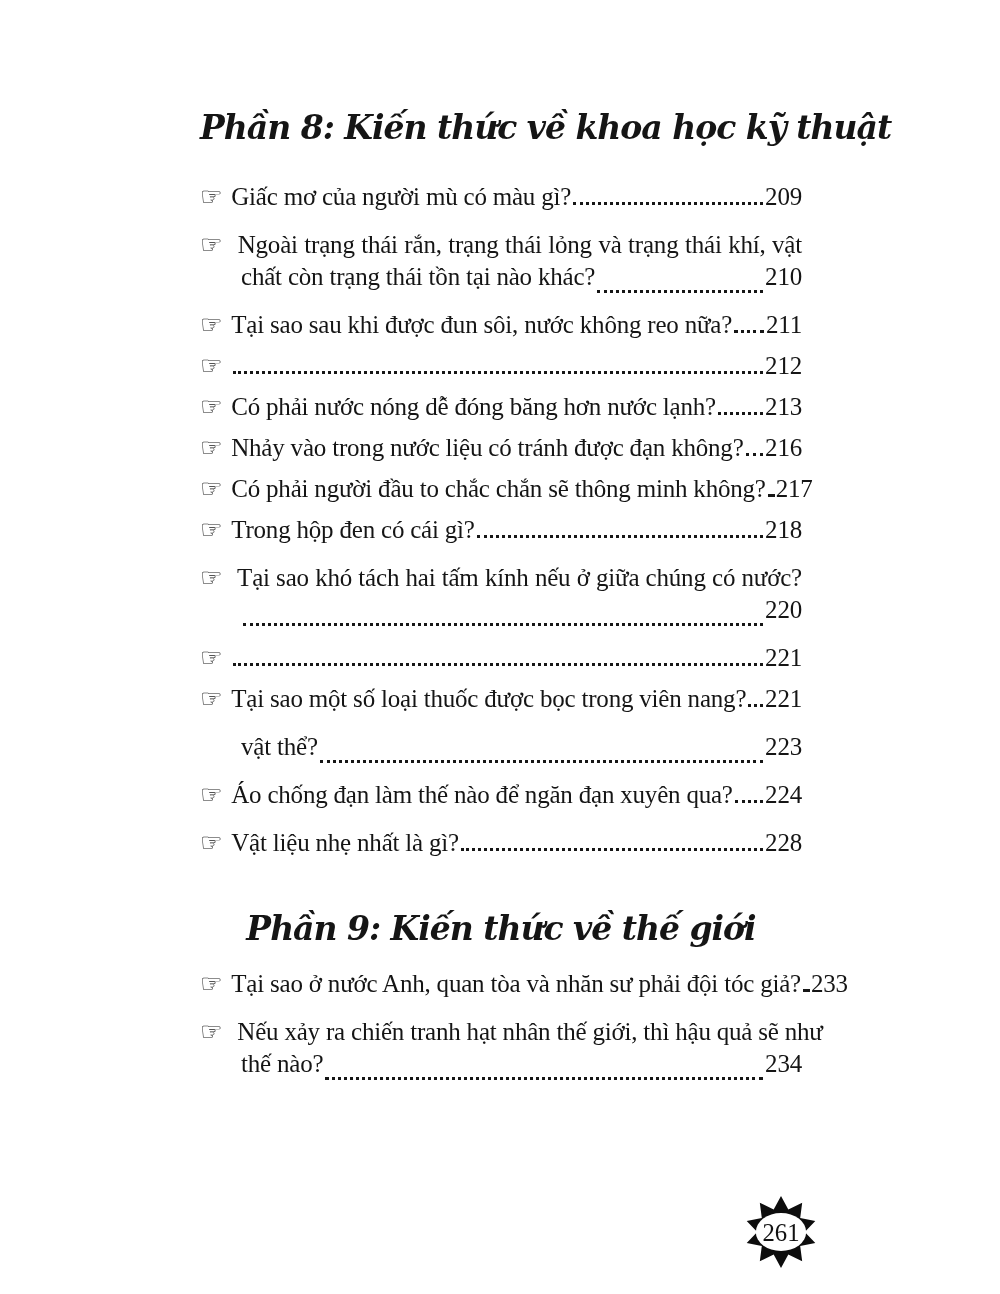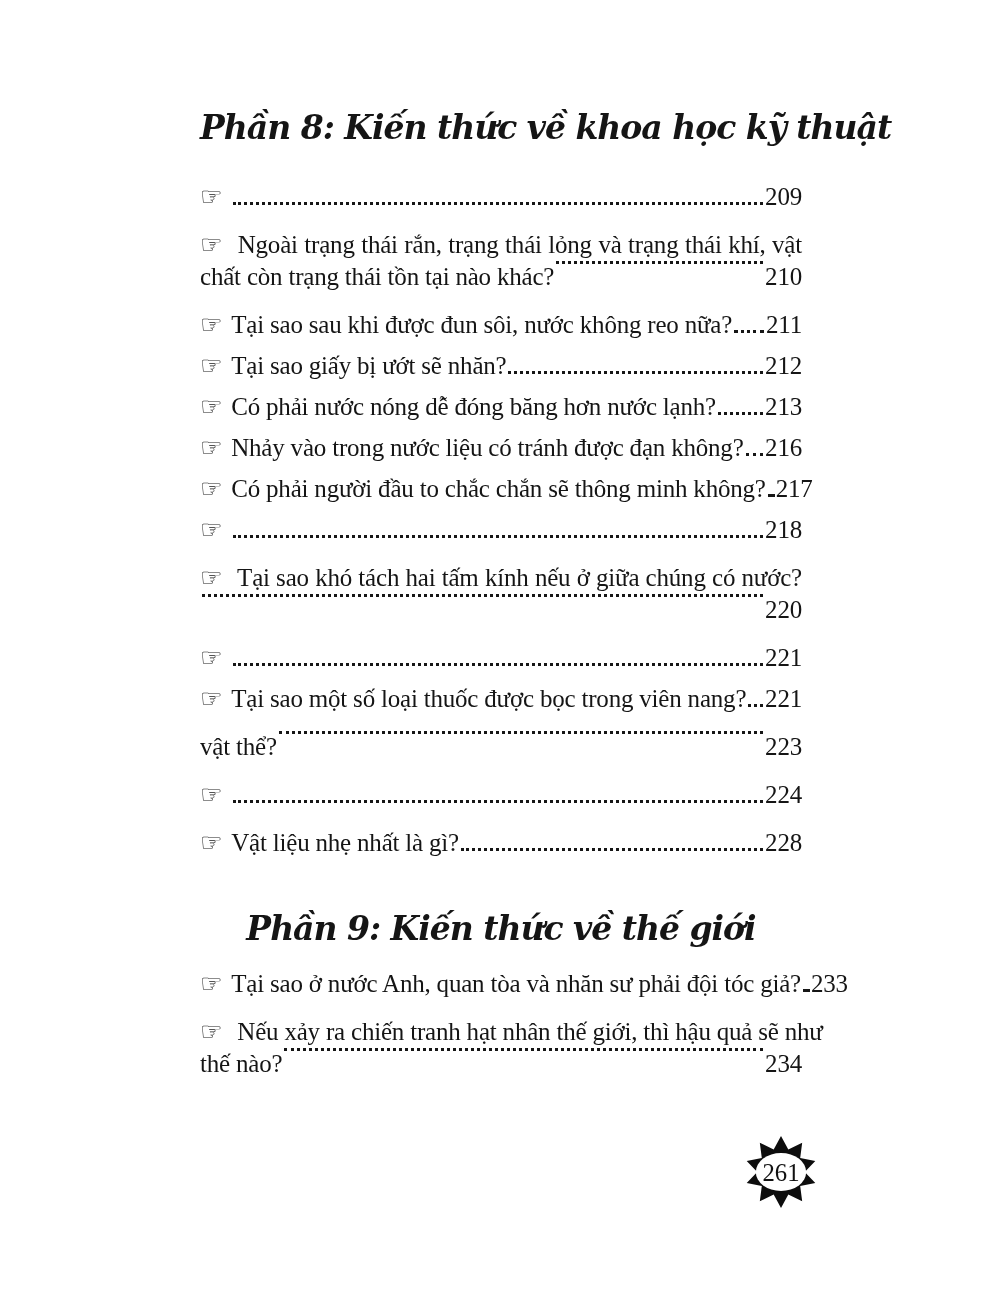--- a/index.html
+++ b/index.html
@@ -37,59 +37,60 @@
     line-height: 32px;
     letter-spacing: -0.2px;
   }
   .entry.single { display: flex; align-items: baseline; margin: 9px 0; }
   .entry.multi  { margin: 16px 0; }
   .entry .l1 {
     white-space: nowrap;
     text-align: justify;
     text-align-last: justify;
   }
-  .entry .l2 { display: flex; align-items: flex-start; }
+  .entry .l2 { display: flex; align-items: flex-end; margin-left: 41px; }
   .hand {
     font-family: "DejaVu Sans", sans-serif;
     font-size: 25px;
     margin-right: 9px;
     flex: 0 0 auto;
   }
   .txt { white-space: nowrap; flex: 0 1 auto; }
   .leader {
     flex: 1 1 auto;
     min-width: 6px;
     border-bottom: 3px dotted #161616;
     margin: 0 2px;
   }
   .num { flex: 0 0 auto; }
   .badge {
     position: absolute;
     left: 743px;
-    top: 1134px;
+    top: 1194px;
     width: 76px;
     height: 76px;
   }
   .badge svg { display: block; width: 100%; height: 100%; }
   .badge text {
     font-family: "Liberation Serif", serif;
     font-size: 26px;
     fill: #111111;
   }
 </style>
 </head>
 <body>
 
 <div class="page">
   <div class="content">
 
     <div class="sec-title">Phần 8: Kiến thức về khoa học kỹ thuật</div>
 
     <div class="entry single">
       <span class="hand">☞</span>
+      <span class="txt">Giấc mơ của người mù có màu gì?</span>
       <span class="leader"></span>
       <span class="num">209</span>
     </div>
 
     <div class="entry multi">
       <div class="l1">
         <span class="hand">☞</span>
         <span>Ngoài trạng thái rắn, trạng thái lỏng và trạng thái khí, vật</span>
       </div>
       <div class="l2">
@@ -101,21 +102,20 @@
 
     <div class="entry single">
       <span class="hand">☞</span>
       <span class="txt">Tại sao sau khi được đun sôi, nước không reo nữa?</span>
       <span class="leader"></span>
       <span class="num">211</span>
     </div>
 
     <div class="entry single">
       <span class="hand">☞</span>
-      <span class="txt">Tại sao giấy bị ướt sẽ nhăn?</span>
       <span class="leader"></span>
       <span class="num">212</span>
     </div>
 
     <div class="entry single">
       <span class="hand">☞</span>
       <span class="txt">Có phải nước nóng dễ đóng băng hơn nước lạnh?</span>
       <span class="leader"></span>
       <span class="num">213</span>
     </div>
@@ -129,20 +129,21 @@
 
     <div class="entry single">
       <span class="hand">☞</span>
       <span class="txt">Có phải người đầu to chắc chắn sẽ thông minh không?</span>
       <span class="leader"></span>
       <span class="num">217</span>
     </div>
 
     <div class="entry single">
       <span class="hand">☞</span>
+      <span class="txt">Trong hộp đen có cái gì?</span>
       <span class="leader"></span>
       <span class="num">218</span>
     </div>
 
     <div class="entry multi">
       <div class="l1">
         <span class="hand">☞</span>
         <span>Tại sao khó tách hai tấm kính nếu ở giữa chúng có nước?</span>
       </div>
       <div class="l2">
@@ -168,20 +169,21 @@
     <div class="entry multi">
       <div class="l2">
         <span class="txt">vật thể?</span>
         <span class="leader"></span>
         <span class="num">223</span>
       </div>
     </div>
 
     <div class="entry single">
       <span class="hand">☞</span>
+      <span class="txt">Áo chống đạn làm thế nào để ngăn đạn xuyên qua?</span>
       <span class="leader"></span>
       <span class="num">224</span>
     </div>
 
     <div class="entry multi">
     </div>
 
     <div class="entry single">
       <span class="hand">☞</span>
       <span class="txt">Vật liệu nhẹ nhất là gì?</span>

